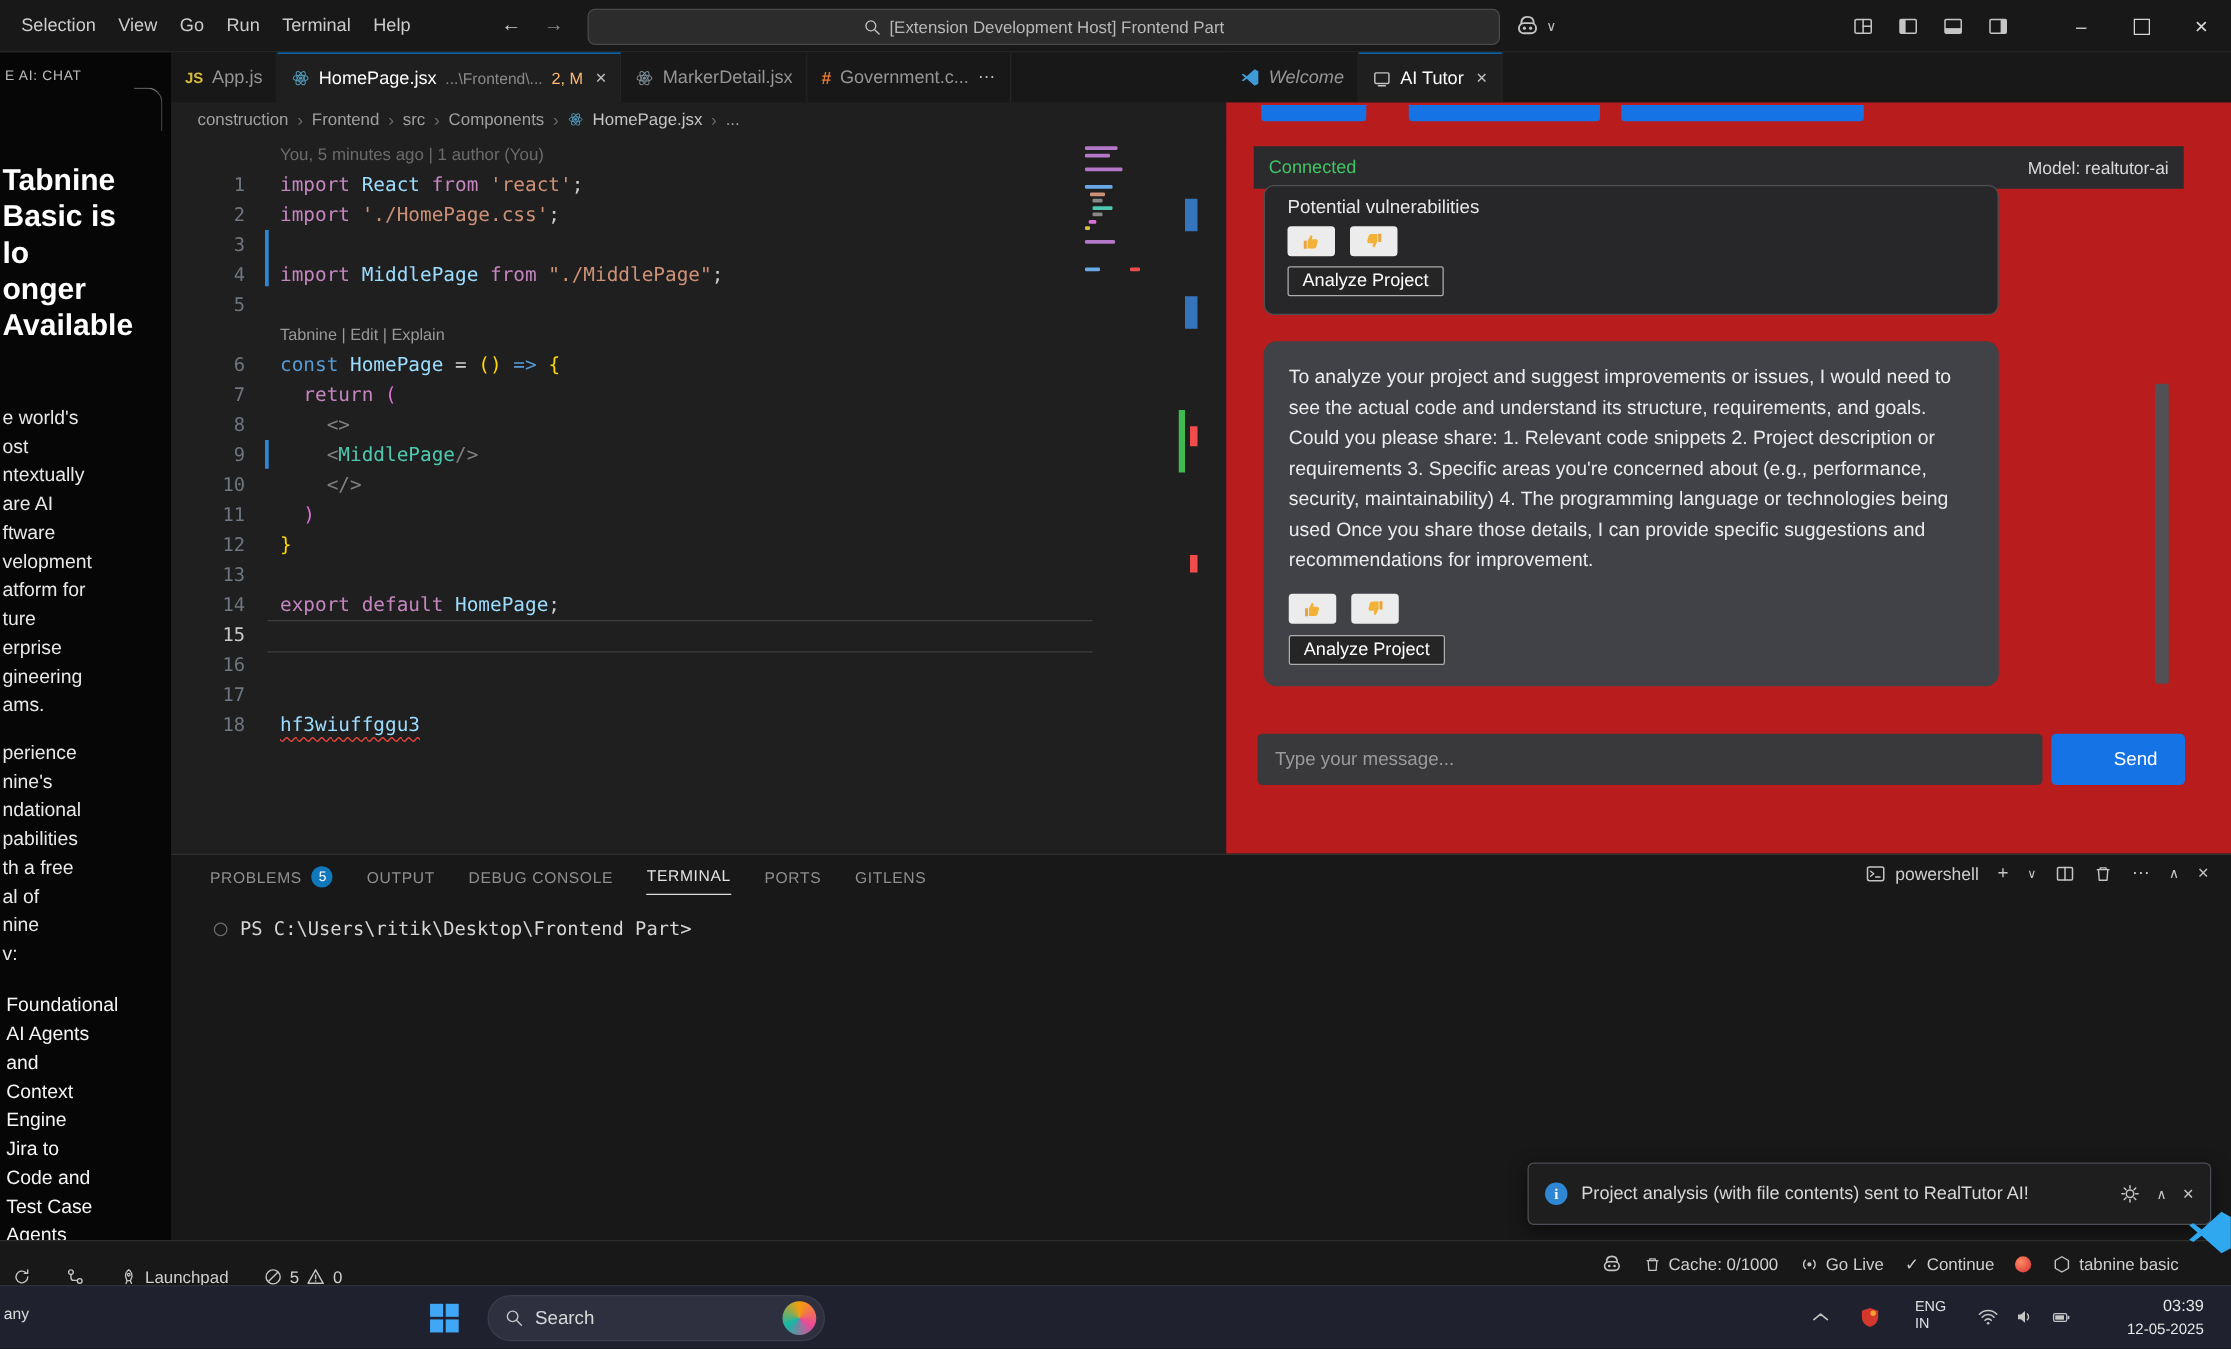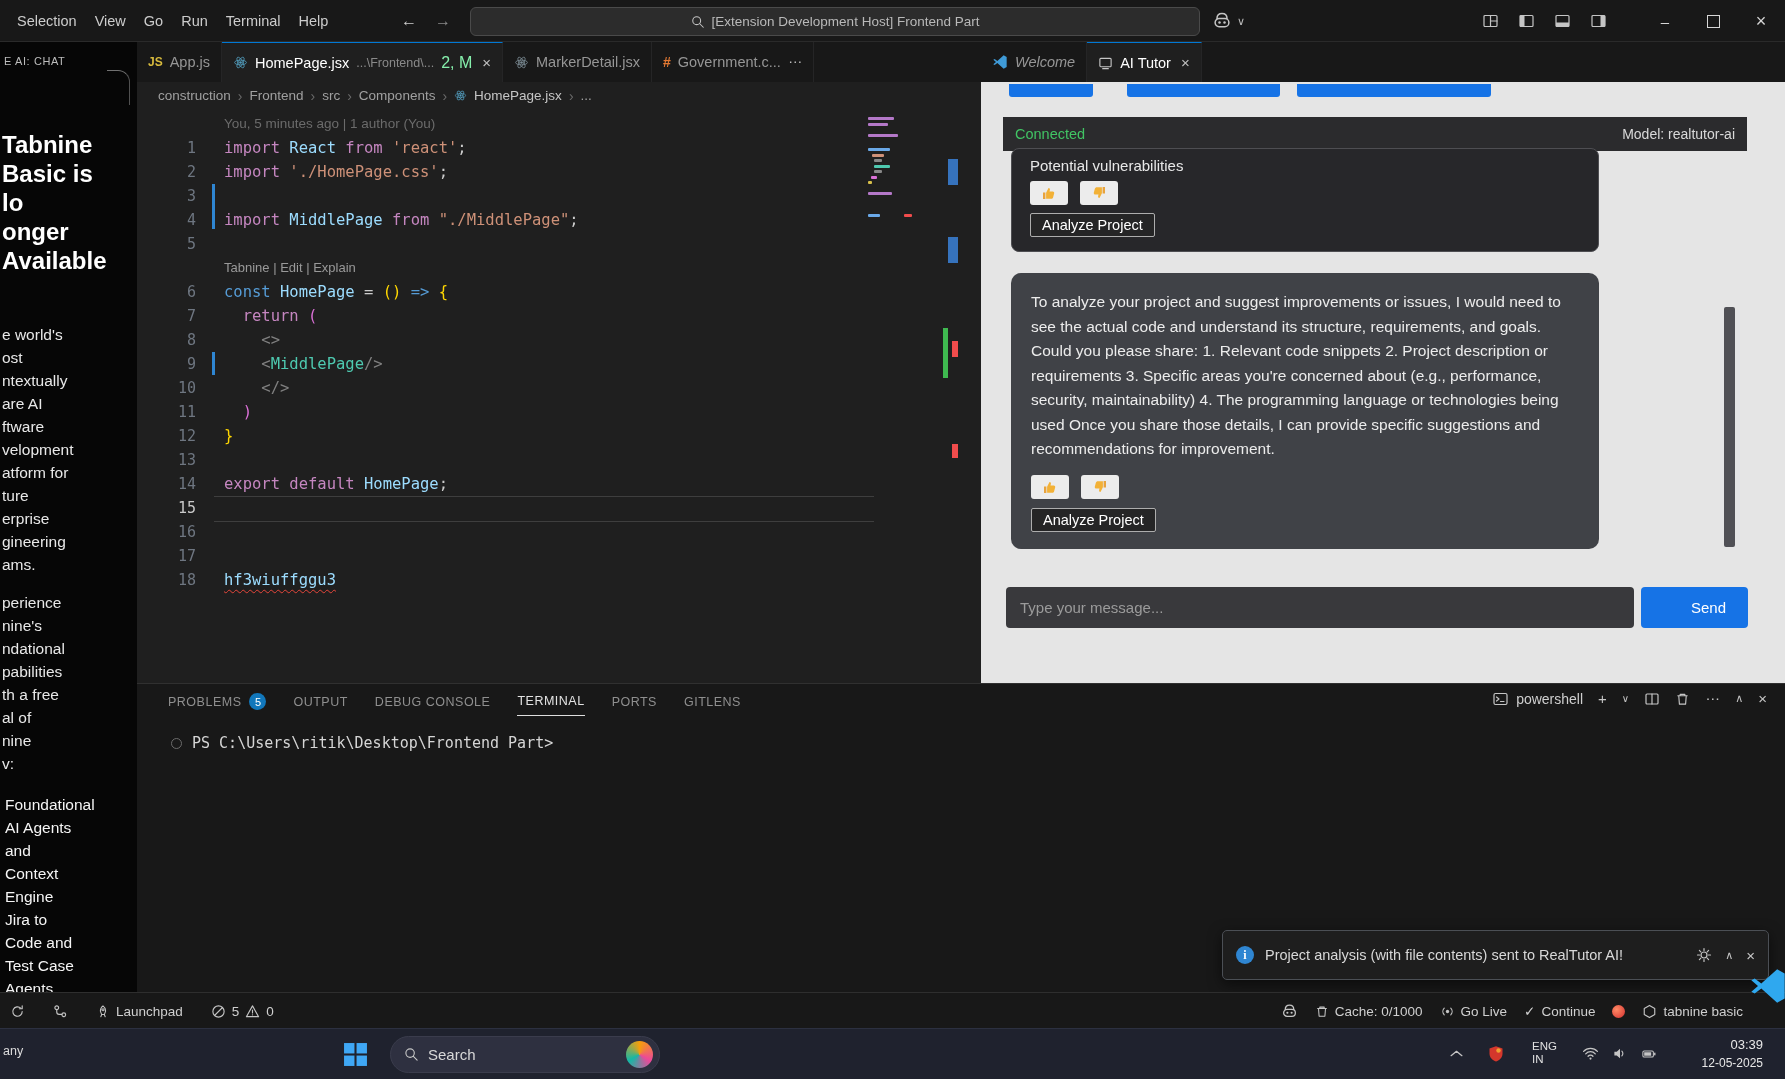--- a/index.html
+++ b/index.html
@@ -22,21 +22,21 @@
   
   .sidebar{background:#060606;overflow:hidden;}
   .sb-head{font-size:11px;letter-spacing:.6px;color:#bdbdbd;}
   .sb-title{font-size:24px;font-weight:bold;line-height:29px;color:#ffffff;white-space:nowrap;}
   .sb-p{font-size:15.5px;line-height:23px;color:#e8e8e8;white-space:nowrap;}
 
   
   .tab{height:40px;display:flex;align-items:center;gap:7px;padding:0 11px;background:#181818;border-right:1px solid #252526;font-size:14.5px;color:#969696;box-sizing:border-box;}
   .tab.active{background:#1f1f1f;color:#ffffff;border-top:1px solid #0078d4;}
   .tab .detail{font-size:12.5px;color:#8a8a8a;}
-  .tab .badge{font-size:16px;color:#86efac;}
+  .tab .badge{font-size:13px;color:#fdba74;}
   .tab .close{font-size:15px;color:#c0c0c0;margin-left:3px;}
   .tab .jsbadge{color:#d7ba3d;font-weight:bold;font-size:12px;}
   .tab .hash{color:#e37933;font-weight:bold;font-size:14px;}
   .tab .ital{font-style:italic;}
 
   
   .crumbs{background:#1f1f1f;display:flex;align-items:center;gap:7px;padding-left:21px;font-size:13.5px;color:#a0a0a0;}
   .crumb-sep{color:#6a6a6a;font-size:14px;}
 
   
@@ -48,21 +48,21 @@
   .ccode.blame{font-family:"Liberation Sans",sans-serif;font-size:13.5px;color:#6b6b6b;}
   .ccode.lens{font-family:"Liberation Sans",sans-serif;font-size:13px;color:#999999;}
   .tk-kw{color:#C586C0;}.tk-kw2{color:#569CD6;}.tk-var{color:#9CDCFE;}.tk-str{color:#CE9178;}
   .tk-pun{color:#cccccc;}.tk-b1{color:#ffd700;}.tk-b2{color:#da70d6;}.tk-tag{color:#4EC9B0;}.tk-gray{color:#808080;}
   .tk-err{color:#9CDCFE;text-decoration:underline wavy #e4453a;text-decoration-thickness:1px;text-underline-offset:4px;}
   .curline{border-top:1px solid #3e3e3e;border-bottom:1px solid #3e3e3e;pointer-events:none;}
   .gutmark{width:3px;background:#2f86d2;}
   .mmdash{position:absolute;height:2.5px;border-radius:1px;}
 
   
-  .webview{background:#e5e5e5;}
+  .webview{background:#b91c1c;}
   .stub{background:#1673e6;border-radius:0 0 3px 3px;}
   .connbar{background:#2b2b2d;display:flex;align-items:center;justify-content:space-between;padding:0 12px;box-sizing:border-box;}
   .conn-ok{color:#41c464;font-size:14.5px;}
   .conn-model{color:#d9d9d9;font-size:14px;}
   .card1{background:#27272a;border:1px solid #4e4e52;border-radius:8px;box-sizing:border-box;padding:8px 18px;}
   .card2{background:#404247;border-radius:10px;box-sizing:border-box;padding:17px 20px;}
   .card-title{font-size:15px;color:#e8e8e8;}
   .emoji-btn{width:38px;height:24px;background:#ececec;border-radius:3px;display:flex;align-items:center;justify-content:center;margin-right:12px;}
   .analyze-btn{display:inline-block;background:#252526;border:1px solid #adadad;border-radius:2px;color:#ffffff;font-size:14.5px;padding:3px 11px;}
   .msgtext{font-size:15.5px;line-height:24.5px;color:#ececec;}
@@ -508,21 +508,21 @@
       <svg width="16" height="16" viewBox="0 0 16 16" class="ic">
           <circle cx="8" cy="8" r="3"></circle>
           <path d="M8 1.5v2M8 12.5v2M1.5 8h2M12.5 8h2M3.4 3.4l1.4 1.4M11.2 11.2l1.4 1.4M12.6 3.4l-1.4 1.4M4.8 11.2l-1.4 1.4"></path>
         </svg>
       <span style="font-size:11px;color:#c8c8c8;">∧</span>
       <span style="font-size:15px;color:#c8c8c8;">×</span>
     </div>
   </div>
 
   <div class="abs statusbar" style="left:0;top:992px;width:1785px;height:36px;">
-    <div class="abs flex" style="left:10px;top:0;height:36px;gap:28px;">
+    <div class="abs flex" style="left:10px;top:0;height:36px;gap:28px;align-items:flex-end;">
       <svg width="15" height="15" viewBox="0 0 16 16" class="ic">
           <path d="M13 8a5 5 0 1 1-1.5-3.5"></path>
           <path d="M13 2v3h-3"></path>
         </svg>
       <svg width="15" height="15" viewBox="0 0 16 16" class="ic">
           <circle cx="4" cy="4" r="2"></circle>
           <circle cx="11.5" cy="11.5" r="2"></circle>
           <path d="M4 6v2.5a2.5 2.5 0 0 0 2.5 2.5h3"></path>
         </svg>
       <div class="sitem">

